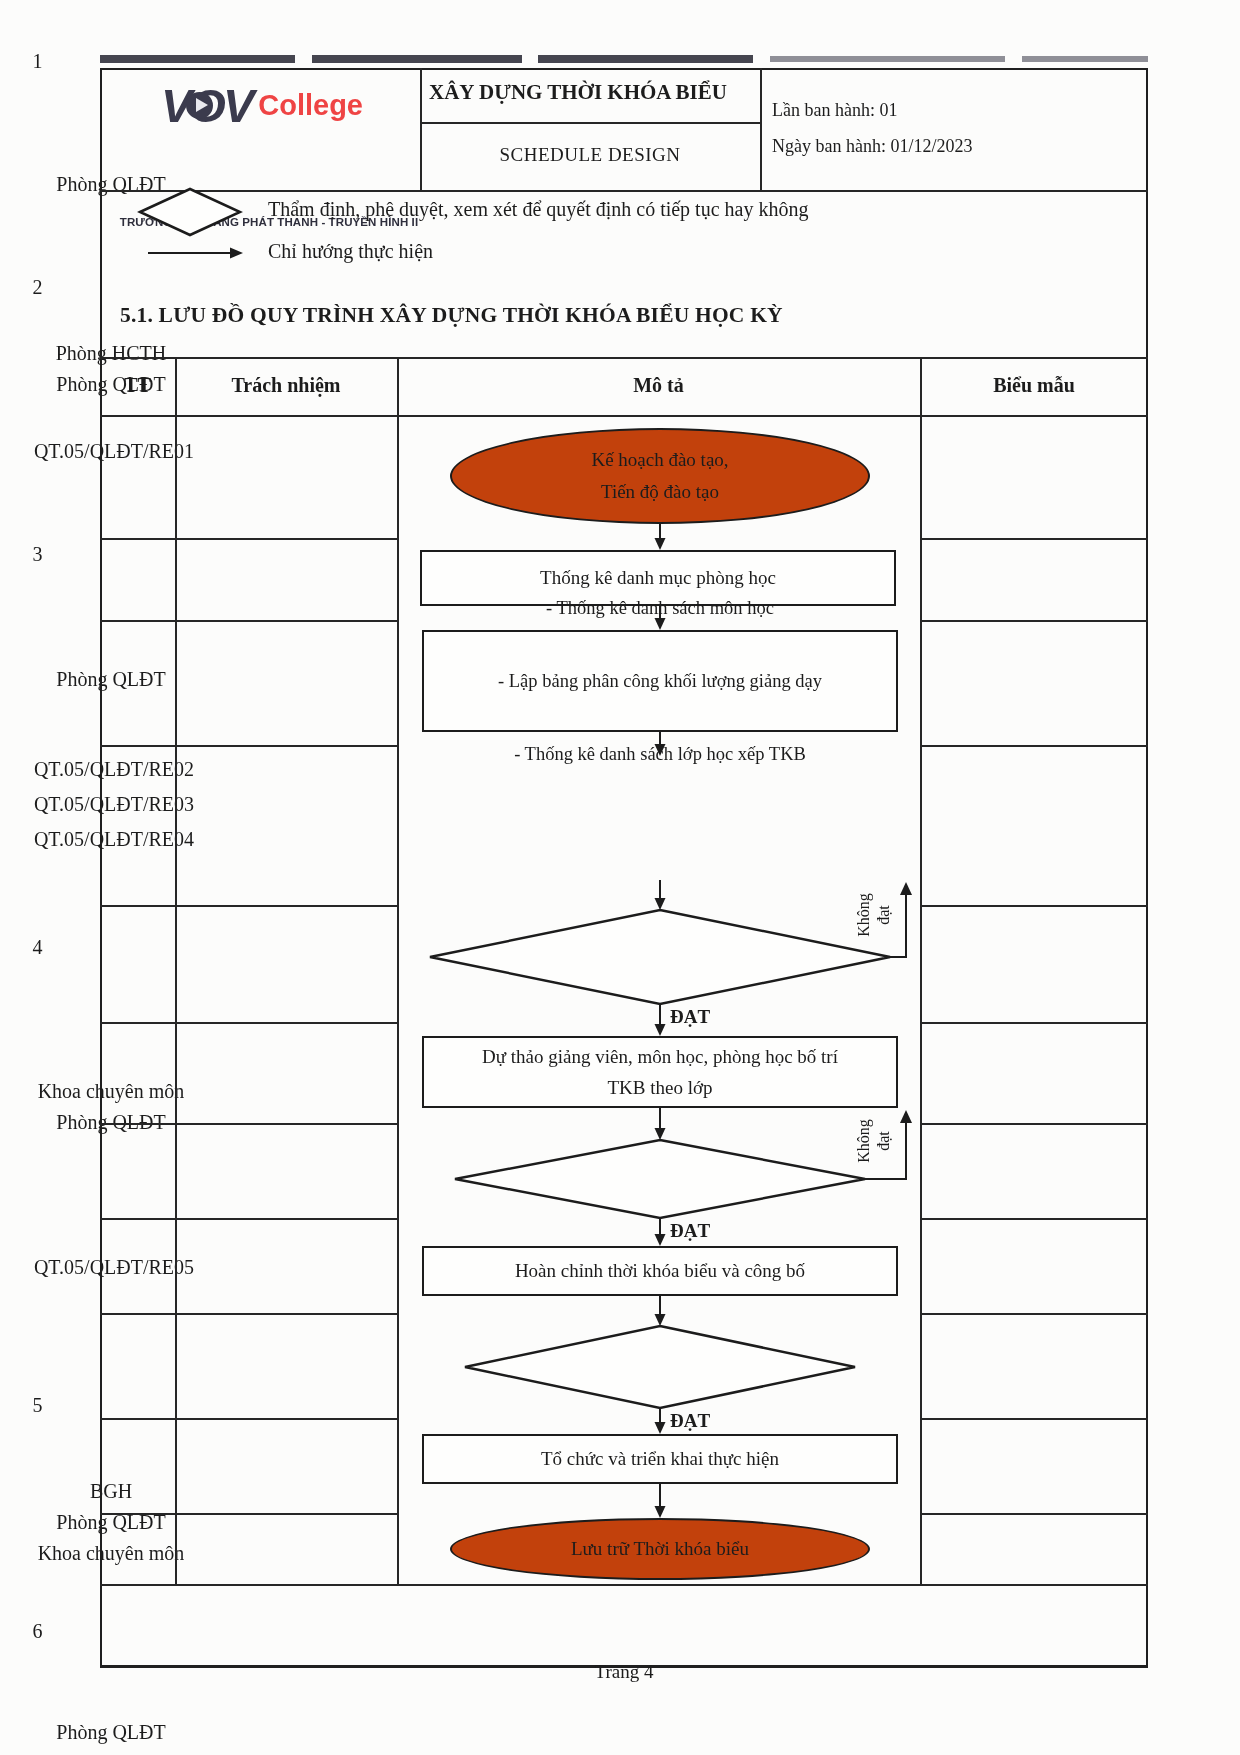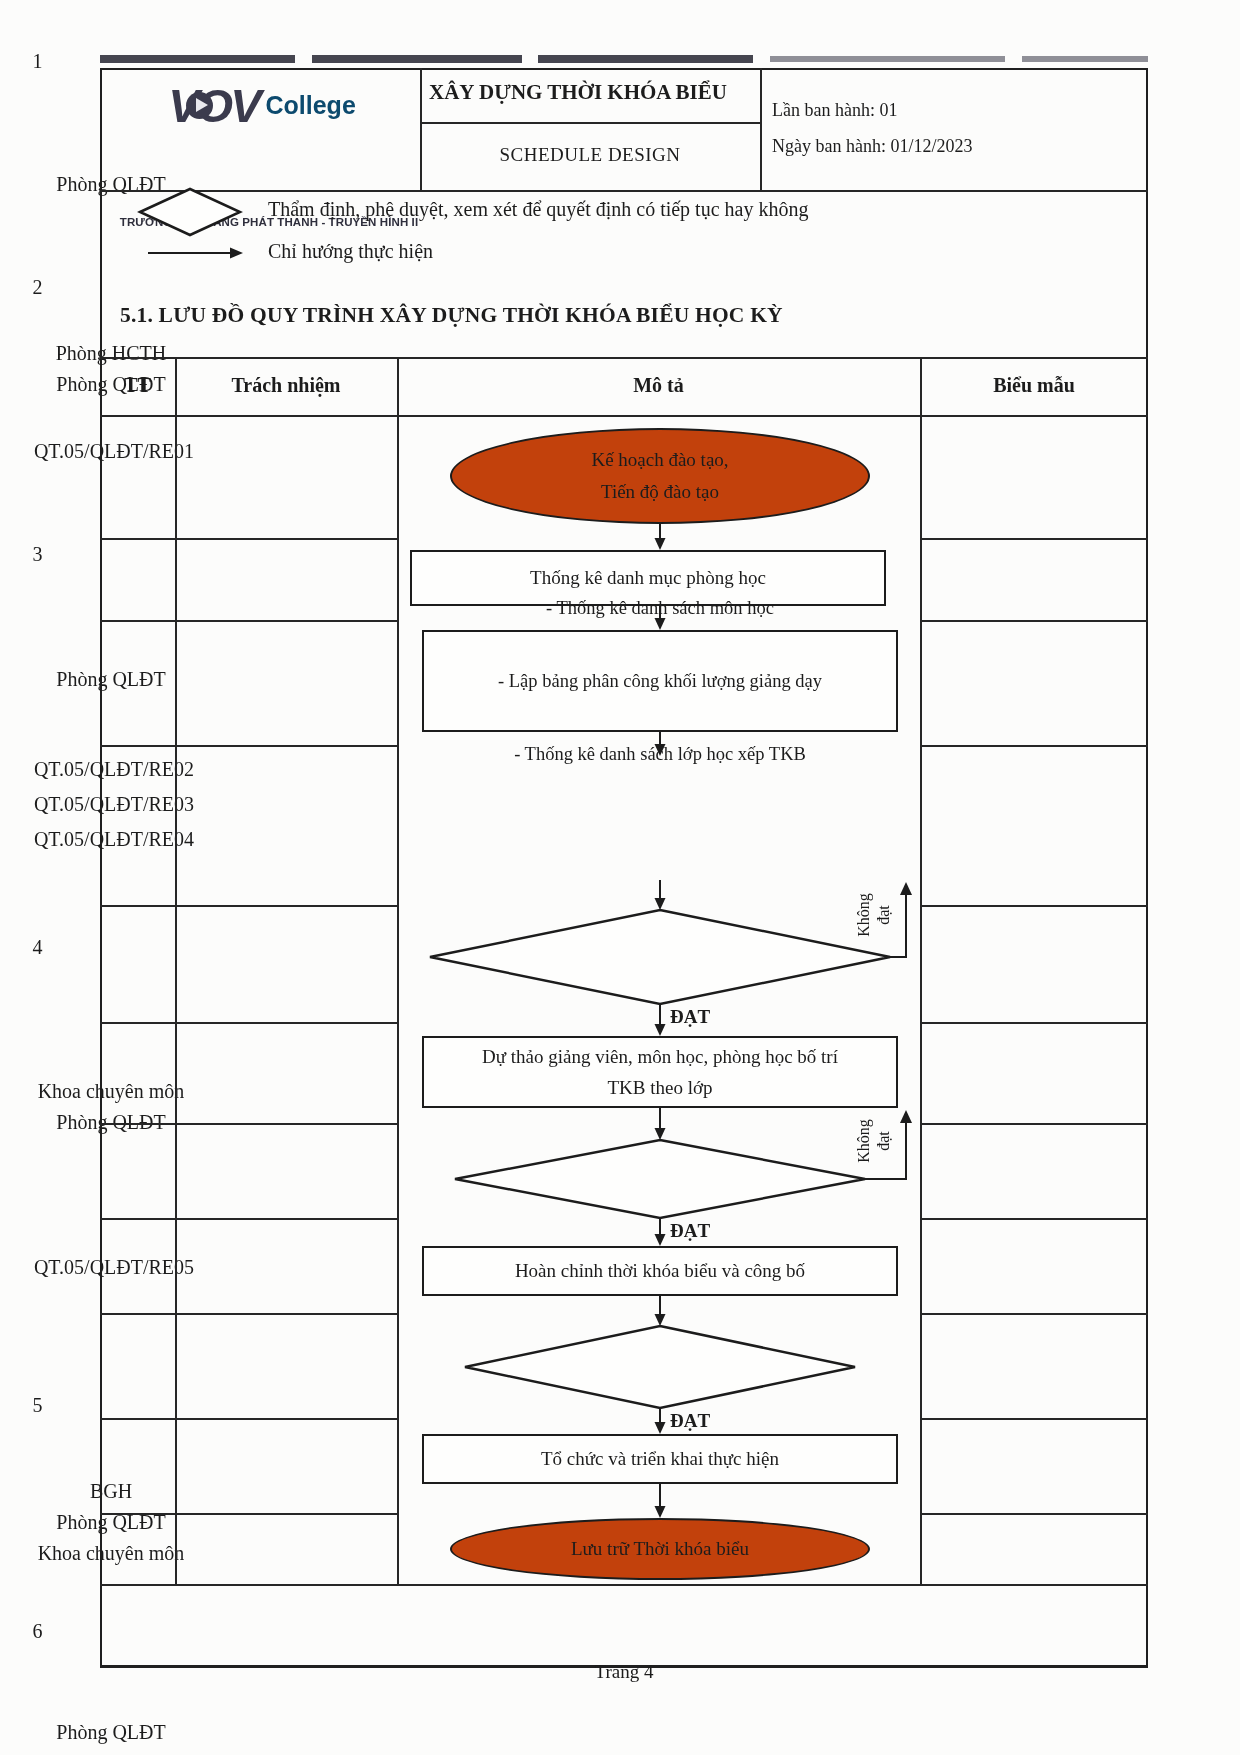--- a/index.html
+++ b/index.html
@@ -25,21 +25,21 @@
   .legend-text{position:absolute;left:268px;font-size:20px;}
   .sec-title{position:absolute;left:120px;top:303px;font-weight:bold;font-size:21.5px;letter-spacing:.2px;}
   .footer{position:absolute;left:100px;top:1636px;width:1048px;text-align:center;font-size:19px;margin-top:25px;}
   .dash{position:absolute;top:55px;height:8px;background:#45454f;}
   .dash2{position:absolute;top:56px;height:6px;background:#8f8f97;}
   
   .logo-wrap{position:absolute;left:112px;top:76px;width:300px;height:62px;}
   .logo-line{position:absolute;left:0;top:0;width:300px;height:58px;display:flex;align-items:center;justify-content:center;gap:7px;}
   .vov{font-family:"Liberation Sans","DejaVu Sans",sans-serif;font-weight:900;font-size:47px;
        letter-spacing:-3px;color:#3b3b4d;font-style:italic;}
-  .college{font-family:"Liberation Sans","DejaVu Sans",sans-serif;font-weight:bold;font-size:25px;color:#0c4a6e;}
+  .college{font-family:"Liberation Sans","DejaVu Sans",sans-serif;font-weight:bold;font-size:29px;color:#ef4444;}
   .logo-disc{position:absolute;left:74px;top:16px;width:27px;height:27px;border-radius:50%;background:#3b3b4d;}
   .logo-play{position:absolute;left:84px;top:22px;width:0;height:0;
              border-left:12px solid #e9e9ee;border-top:7.5px solid transparent;border-bottom:7.5px solid transparent;}
   .logo-sub{position:absolute;left:-8px;top:140px;width:330px;text-align:center;
             font-family:"Liberation Sans","DejaVu Sans",sans-serif;font-weight:bold;font-size:11.5px;color:#2e2e3c;letter-spacing:.1px;}
   svg{position:absolute;left:0;top:0;pointer-events:none;}
 </style>
 </head>
 <body>
 
@@ -119,21 +119,21 @@
       <div>Tiến độ đào tạo</div>
     </div>
     <div class="ctr cellnum" style="left: 100px; top: 538px; width: 75px; height: 82px;">2</div>
     <div class="ctr resp" style="left: 175px; top: 538px; width: 222px; height: 82px;">
       <div>Phòng HCTH</div>
       <div>Phòng QLĐT</div>
     </div>
     <div class="ctr forms" style="left: 920px; top: 538px; width: 228px; height: 82px;">
       <div>QT.05/QLĐT/RE01</div>
     </div>
-    <div class="shape-rect ctr desc" style="left: 410px; top: 550px; width: 476px; height: 56px; font-size: 19px; line-height: 24px;">
+    <div class="shape-rect ctr desc" style="left: 420px; top: 550px; width: 476px; height: 56px; font-size: 19px; line-height: 24px;">
       <div>Thống kê danh mục phòng học</div>
     </div>
     <div class="ctr cellnum" style="left: 100px; top: 620px; width: 75px; height: 125px;">3</div>
     <div class="ctr resp" style="left: 175px; top: 620px; width: 222px; height: 125px;">
       <div>Phòng QLĐT</div>
     </div>
     <div class="ctr forms" style="left: 920px; top: 620px; width: 228px; height: 125px;">
       <div>QT.05/QLĐT/RE02</div>
       <div>QT.05/QLĐT/RE03</div>
       <div>QT.05/QLĐT/RE04</div>

